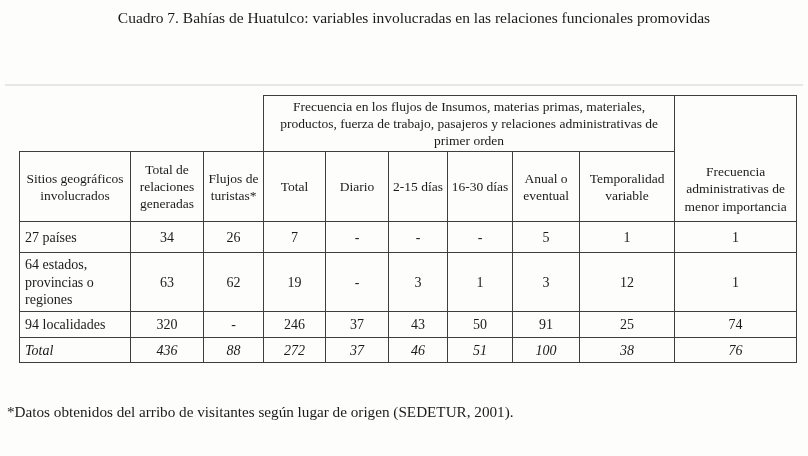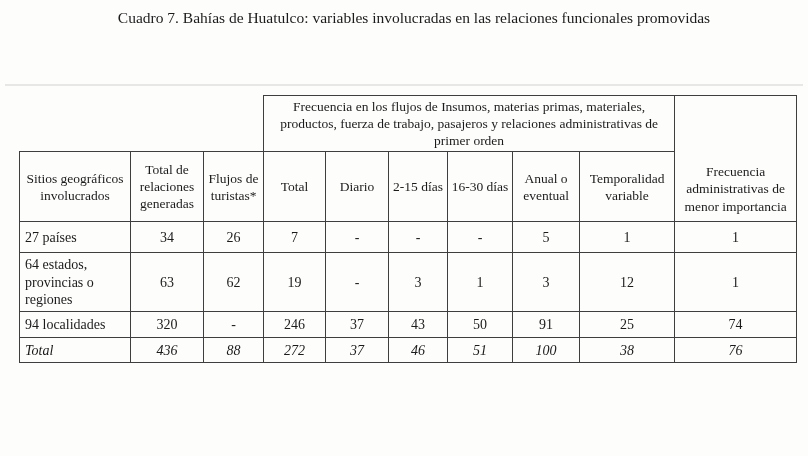--- a/index.html
+++ b/index.html
@@ -165,15 +165,16 @@
           <td>46</td>
           <td>51</td>
           <td>100</td>
           <td>38</td>
           <td>76</td>
         </tr>
       </tbody>
   </table>
 
   <div class="notes">
+    <div>*Datos obtenidos del arribo de visitantes según lugar de origen (SEDETUR, 2001).</div>
   </div>
 
 </div>
 
 </body></html>

